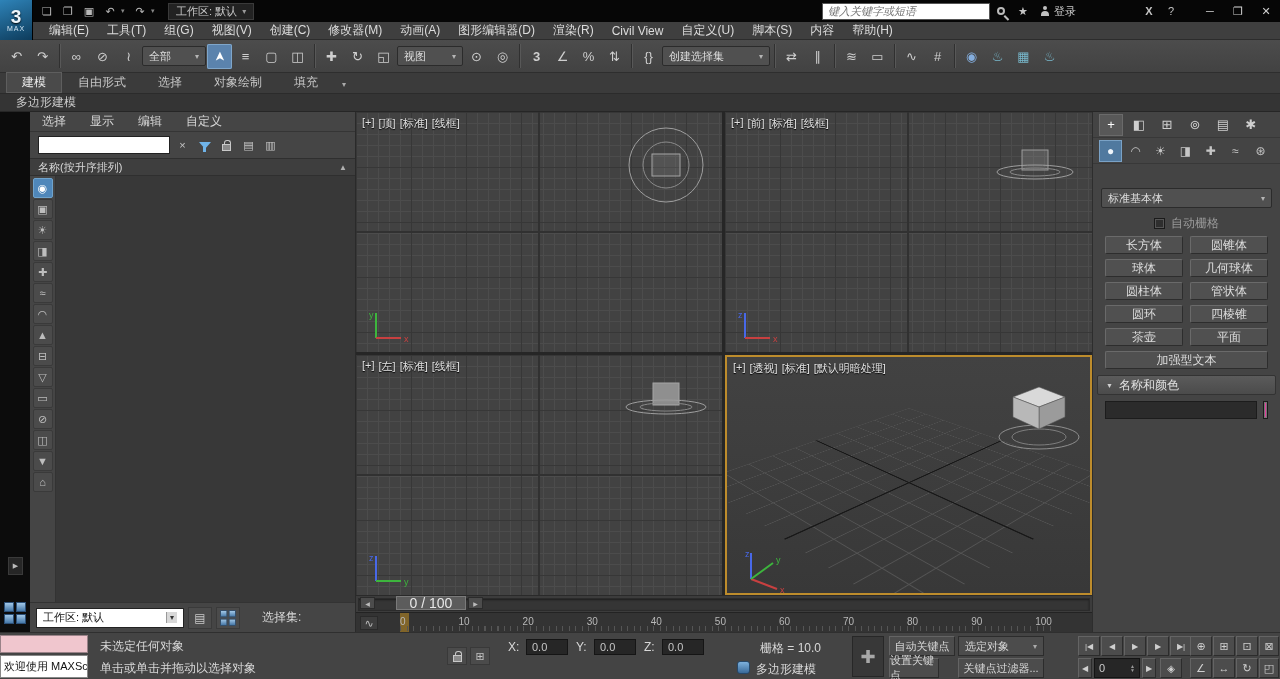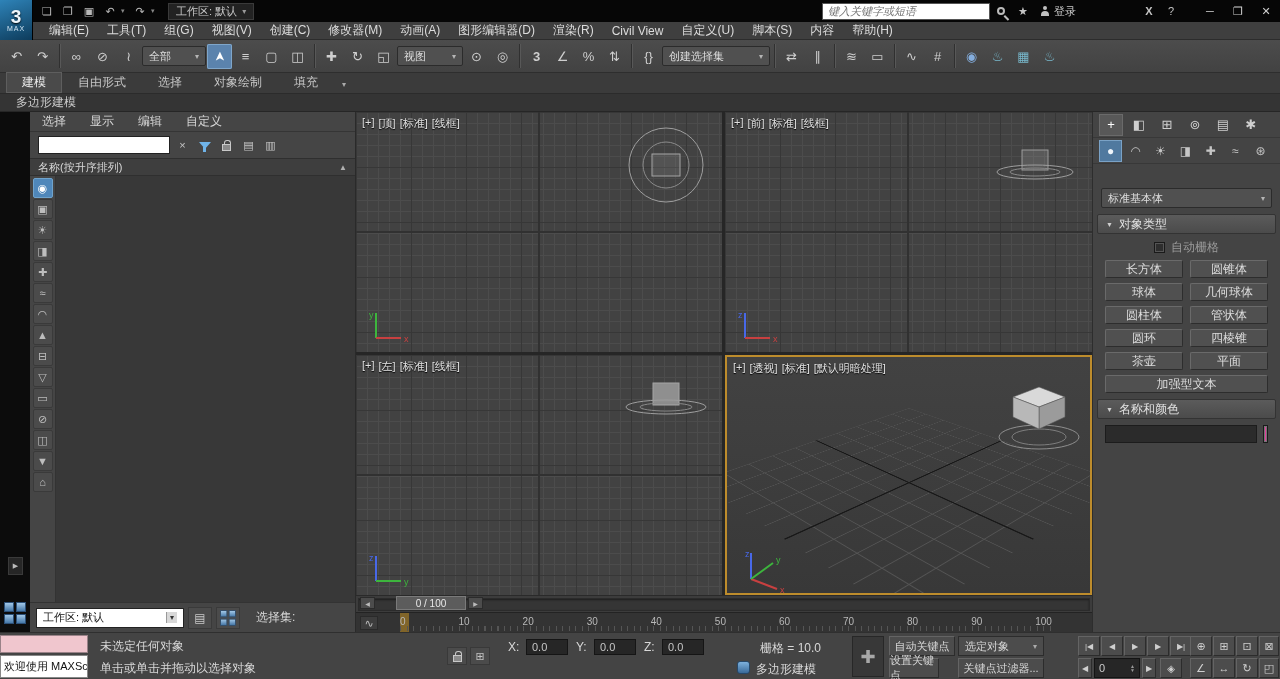--- a/index.html
+++ b/index.html
@@ -69,21 +69,21 @@
   .exp-header .arr{margin-left:auto;font-size:8px;color:#b0b0b0}
   .exp-body{flex:1;display:flex;min-height:0}
   .exp-sidebar{width:26px;background:#454545;border-right:1px solid #333;display:flex;flex-direction:column;align-items:center;padding-top:2px;gap:1px;overflow:hidden}
   .exp-sideicon{width:20px;height:20px;display:flex;align-items:center;justify-content:center;color:#bdbdbd;font-size:11px;background:#4b4b4b;border:1px solid #3a3a3a;border-radius:2px;flex:none}
   .exp-sideicon.first{color:#fff;background:#4f87ba;border-color:#6fa3cc}
   .exp-list{flex:1;background:#383838}
   .exp-bottom{height:30px;border-top:1px solid #333;display:flex;align-items:center;gap:4px;padding:0 6px;background:#454545}
   .ws-field{width:148px;height:20px;background:#fff;color:#111;font-size:11px;display:flex;align-items:center;padding:0 6px;border:1px solid #222}
   .ws-field::after{content:"▾";margin-left:auto;font-size:8px;color:#333;background:#d8d8d8;padding:1px 3px;border-left:1px solid #999}
   .wbicon{width:24px;height:22px;display:flex;align-items:center;justify-content:center;color:#c9c9c9;font-size:12px;background:#4b4b4b;border:1px solid #3a3a3a}
-  .selset-label{margin-left:12px;color:#d6d6d6;font-size:12px}
+  .selset-label{margin-left:18px;color:#d6d6d6;font-size:12px}
   
   .viewcol{position:absolute;left:356px;top:0;width:736px;height:520px}
   .vports{position:absolute;left:0;top:0;width:736px;height:483px;background:#262626}
   .vp{position:absolute;overflow:hidden;background-color:#424242;
       background-image:
         linear-gradient(#373737 1px,transparent 1px),linear-gradient(90deg,#373737 1px,transparent 1px),
         linear-gradient(#4c4c4c 1px,transparent 1px),linear-gradient(90deg,#4c4c4c 1px,transparent 1px);
       background-size:55px 55px,55px 55px,11px 11px,11px 11px}
   .vp1{left:0;top:0;width:366px;height:240px}
   .vp2{left:369px;top:0;width:367px;height:240px}
@@ -95,21 +95,21 @@
   .persp-plane{position:absolute;left:50%;top:53%;width:300px;height:300px;margin:-150px 0 0 -150px;
       background-image:linear-gradient(#535353 1px,transparent 1px),linear-gradient(90deg,#535353 1px,transparent 1px);
       background-size:30px 30px;
       transform:perspective(620px) rotateX(63deg) rotateZ(45deg)}
   .pax-h{position:absolute;left:0;right:0;top:50%;height:2px;background:#191919}
   .pax-v{position:absolute;top:0;bottom:0;left:50%;width:2px;background:#191919}
   
   .tslider{position:absolute;left:0;top:483px;width:736px;height:17px;background:#3c3c3c;border-top:1px solid #2a2a2a}
   .ts-track{position:absolute;left:2px;right:2px;top:2px;bottom:1px;background:#353535;border:1px solid #2b2b2b;box-shadow:inset 0 1px 2px rgba(0,0,0,.45)}
   .ts-btn{position:absolute;top:1px;width:15px;height:12px;background:#4c4c4c;border:1px solid #2b2b2b;color:#bbb;font-size:6px;display:flex;align-items:center;justify-content:center}
-  .ts-handle{position:absolute;left:40px;top:0;width:70px;height:14px;background:#5c5c5c;border:1px solid #7a7a7a;color:#e8e8e8;font-size:10px;display:flex;align-items:center;justify-content:center}
+  .ts-handle{position:absolute;left:40px;top:0;width:70px;height:14px;background:#5c5c5c;border:1px solid #7a7a7a;color:#e8e8e8;font-size:14px;display:flex;align-items:center;justify-content:center}
   .ruler{position:absolute;left:0;top:500px;width:736px;height:20px;background:#333;border-top:1px solid #232323}
   .ruler-marker{position:absolute;left:44px;top:0;width:9px;height:20px;background:#8a6a28;opacity:.9}
   .ruler-nums{position:absolute;left:44px;right:40px;top:3px;display:flex;justify-content:space-between;color:#b8b8b8;font-size:10px}
   .ruler-ticks{position:absolute;left:44px;right:40px;bottom:1px;height:5px;background:repeating-linear-gradient(90deg,#555 0 1px,transparent 1px 6.5px)}
   .minicurve{position:absolute;left:4px;top:3px;width:18px;height:14px;color:#b8b8b8;font-size:11px;display:flex;align-items:center;justify-content:center;background:#3d3d3d;border:1px solid #2a2a2a}
   
   .cmdpanel{position:absolute;left:1092px;top:0;width:188px;height:520px;background:#444;border-left:1px solid #2d2d2d}
   .ctabs{display:flex;align-items:center;gap:4px;height:26px;padding:0 6px;border-bottom:1px solid #383838}
   .ctab{width:24px;height:22px;display:flex;align-items:center;justify-content:center;color:#cfcfcf;font-size:13px}
   .ctab.active{background:#585858;box-shadow:inset 0 0 0 1px #6a6a6a;color:#fff}
@@ -481,23 +481,20 @@
         <span class="cstab">◨</span>
         <span class="cstab">✚</span>
         <span class="cstab">≈</span>
         <span class="cstab">⊛</span>
       </div>
       <div class="cdrop">
         <span class="dd" style="width:100%">
             <span>标准基本体</span>
           </span>
       </div>
-      <div class="rollout">
-          <span>对象类型</span>
-        </div>
       <div class="agrow">
         <span class="cbx"></span>
         <span>自动栅格</span>
       </div>
       <div class="pgrid">
         <span class="pbtn">长方体</span>
         <span class="pbtn">圆锥体</span>
         <span class="pbtn">球体</span>
         <span class="pbtn">几何球体</span>
         <span class="pbtn">圆柱体</span>

